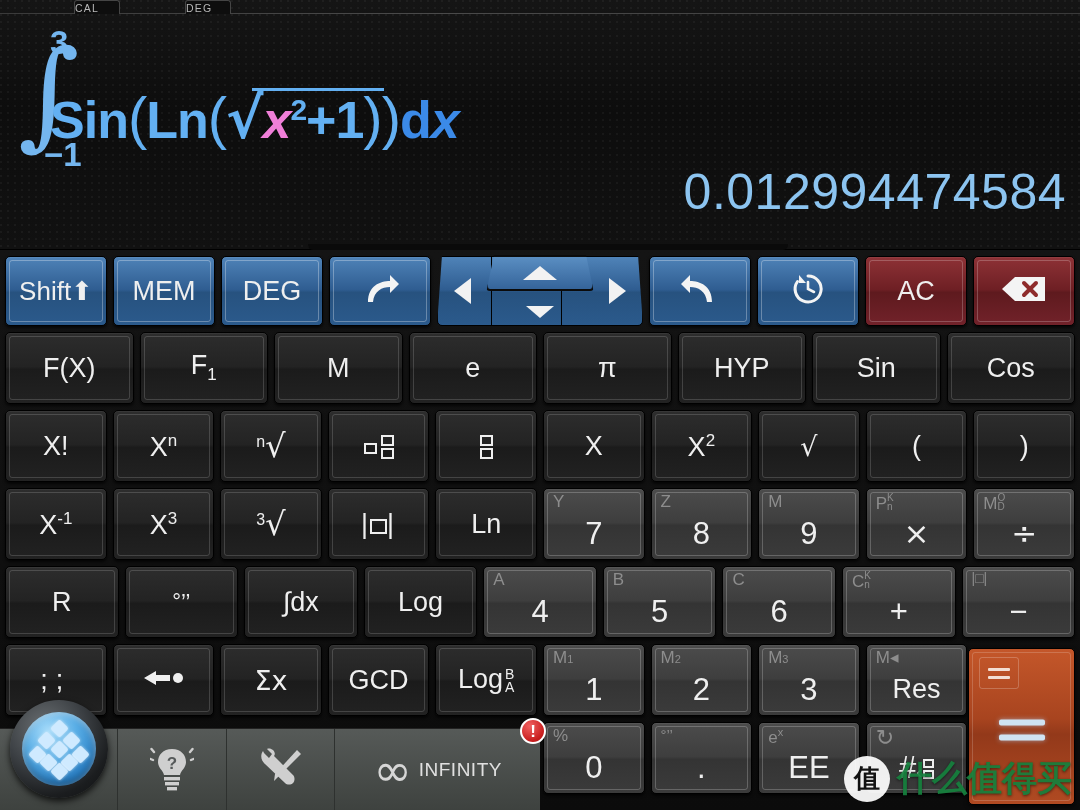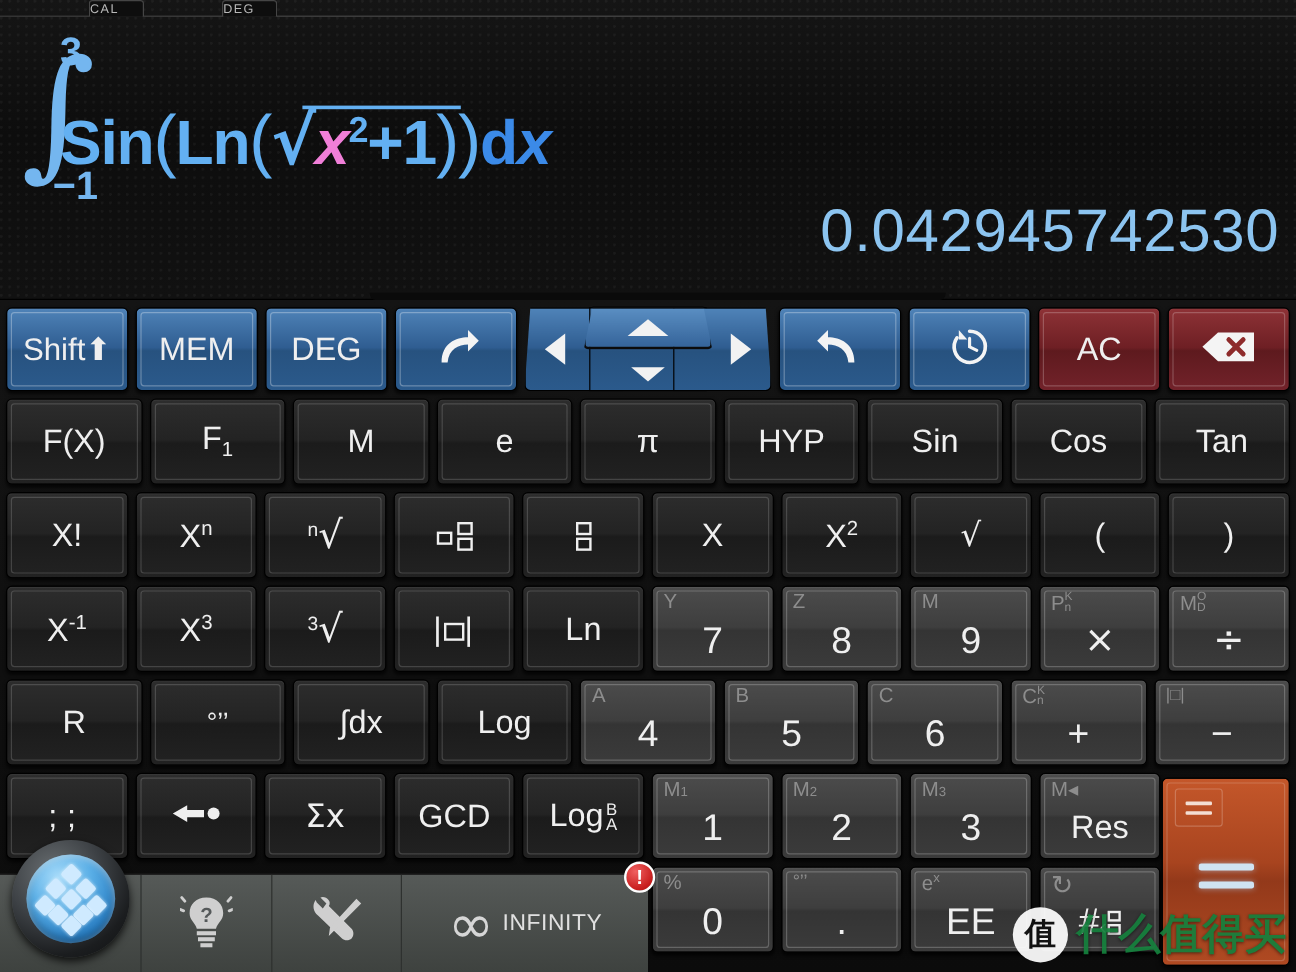--- a/index.html
+++ b/index.html
@@ -200,21 +200,21 @@
 
       <div class="fx intsign" style="left:2px; top:18px;">∫</div>
       <div class="fx lim" style="left:34px; top:8px;">3</div>
       <div class="fx lim" style="left:28px; top:120px;">−1</div>
 
       <div class="fx mainexpr" style="left:34px; top:68px;">
         <span>Sin</span><span class="paren">(</span><span>Ln</span><span class="paren">(</span><span class="radical"><span class="gl" style="font-size:56px;">√</span><span class="radbar" style="width:132px;"></span><span class="xvar">x</span><span class="sup2">2</span><span>+1</span></span><span class="paren">)</span><span class="paren">)</span><span class="dtxt">d</span><span class="dxvar">x</span>
       </div>
     </div>
 
-    <div id="result">0.042945742530</div>
+    <div id="result">0.012994474584</div>
     <div class="notch"></div>
   </div>
 
   <div id="keypad">
 
     <div class="krow r1">
       <div class="kcell">
         <div class="key k-blue">
           <span class="inner"></span>
           <span class="lbl" style="font-size:26px;">Shift⬆</span>
@@ -341,26 +341,20 @@
       <div class="kcell">
           <div class="key k-dark">
             <span class="inner"></span>
             <span class="lbl">Sin</span>
           </div>
         </div>
       <div class="kcell">
           <div class="key k-dark">
             <span class="inner"></span>
             <span class="lbl">Cos</span>
-          </div>
-        </div>
-      <div class="kcell">
-          <div class="key k-dark">
-            <span class="inner"></span>
-            <span class="lbl">Tan</span>
           </div>
         </div>
     </div>
 
     <div class="krow">
       <div class="kcell">
           <div class="key k-dark">
             <span class="inner"></span>
             <span class="lbl">X!</span>
           </div>

